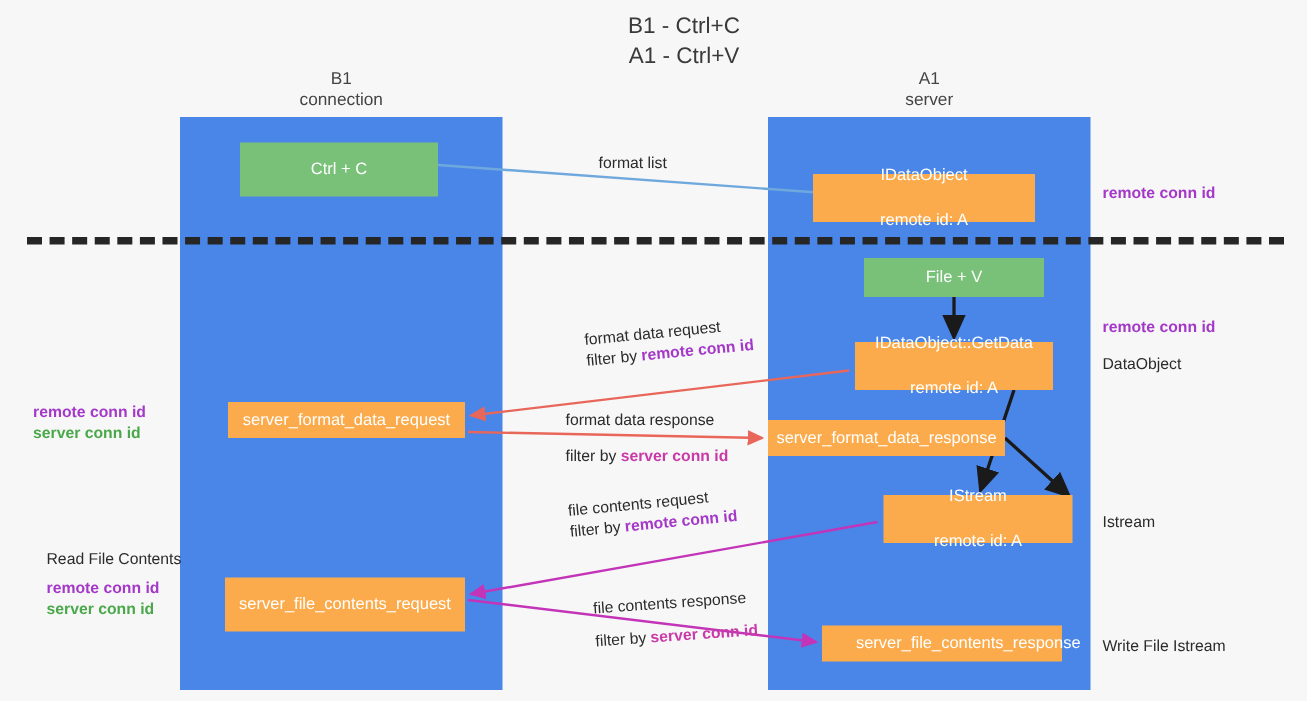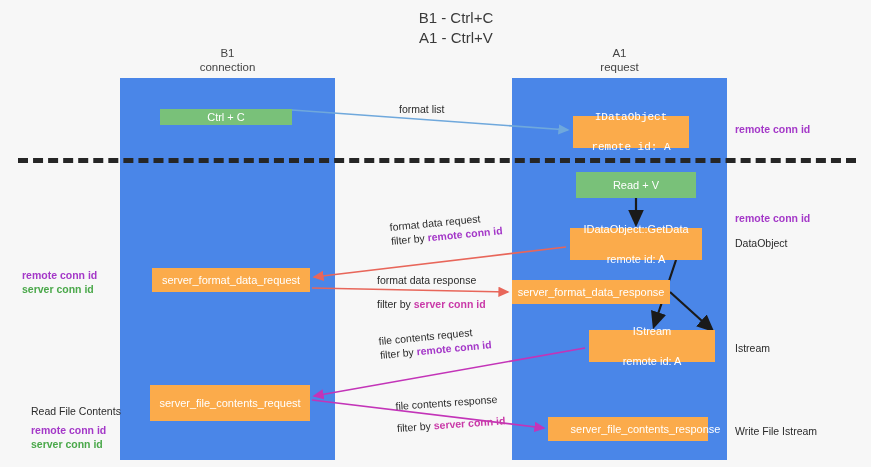--- a/index.html
+++ b/index.html
@@ -60,22 +60,22 @@
     justify-content: center;
     color: #ffffff;
     font-size: 11px;
     line-height: 14px;
     text-align: center;
   }
   .box.green { background: #79c179; }
   .box.orange { background: #fbab4b; }
   .box .sub { display: block; margin-top: 16px; }
 
-  #box-ctrlc   { left: 160px; top: 109px;  width: 132px; height: 16px; }
-  #box-idataobj{ left: 573px; top: 116px; width: 116px; height: 32px; font-family: Liberation Mono, monospace; }
+  #box-ctrlc   { left: 160px; top: 95px;  width: 132px; height: 36px; }
+  #box-idataobj{ left: 542px; top: 116px; width: 148px; height: 32px; }
   #box-ctrlv   { left: 576px; top: 172px; width: 120px; height: 26px; }
   #box-getdata { left: 570px; top: 228px; width: 132px; height: 32px; }
   #box-sfdreq  { left: 152px; top: 268px; width: 158px; height: 24px; }
   #box-sfdresp { left: 512px; top: 280px; width: 158px; height: 24px; }
   #box-istream { left: 589px; top: 330px; width: 126px; height: 32px; }
   #box-sfcreq  { left: 150px; top: 385px; width: 160px; height: 36px; }
   #box-sfcresp { left: 548px; top: 417px; width: 160px; height: 24px; padding-left: 35px; }
 
   
   #divider {
@@ -115,21 +115,21 @@
   .side-note .plain  { color: #2b2b2b; display: block; }
   .side-note .remote { color: #a438c8; font-weight: bold; display: block; }
   .side-note .server { color: #4aa84a; font-weight: bold; display: block; }
 
   #note-top-remote   { left: 735px; top: 122px; }
   #note-mid-remote   { left: 735px; top: 211px; }
   #note-dataobject   { left: 735px; top: 236px; }
   #note-istream      { left: 735px; top: 341px; }
   #note-write-files  { left: 735px; top: 424px; }
   #note-left-ids     { left: 22px;  top: 268px; }
-  #note-read-files   { left: 31px;  top: 404px; }
+  #note-read-files   { left: 31px;  top: 366px; }
 
   svg#wires {
     position: absolute;
     left: 0; top: 0;
     width: 871px; height: 467px;
     pointer-events: none;
   }
 </style>
 </head>
 <body>
@@ -140,21 +140,21 @@
     <span>B1 - Ctrl+C</span>
     <span>A1 - Ctrl+V</span>
   </div>
 
   <div class="lane-header" id="header-b1">
     <span class="l1">B1</span>
     <span class="l2">connection</span>
   </div>
   <div class="lane-header" id="header-a1">
     <span class="l1">A1</span>
-    <span class="l2">request</span>
+    <span class="l2">server</span>
   </div>
 
   <div class="lane" id="lane-b1"></div>
   <div class="lane" id="lane-a1"></div>
 
   <svg id="wires" viewBox="0 0 871 467">
     <defs>
       <marker id="ah-blue" markerWidth="7" markerHeight="7" refX="6" refY="3.2" orient="auto">
         <path d="M0,0 L7,3.2 L0,6.4 z" fill="#6fa8dc"></path>
       </marker>
@@ -191,21 +191,21 @@
   <div class="box green" id="box-ctrlc">
     <span>Ctrl + C</span>
   </div>
 
   <div class="box orange" id="box-idataobj">
     <span>IDataObject</span>
     <span class="sub">remote id: A</span>
   </div>
 
   <div class="box green" id="box-ctrlv">
-    <span>Read + V</span>
+    <span>File + V</span>
   </div>
 
   <div class="box orange" id="box-getdata">
     <span>IDataObject::GetData</span>
     <span class="sub">remote id: A</span>
   </div>
 
   <div class="box orange" id="box-sfdreq">
     <span>server_format_data_request</span>
   </div>

